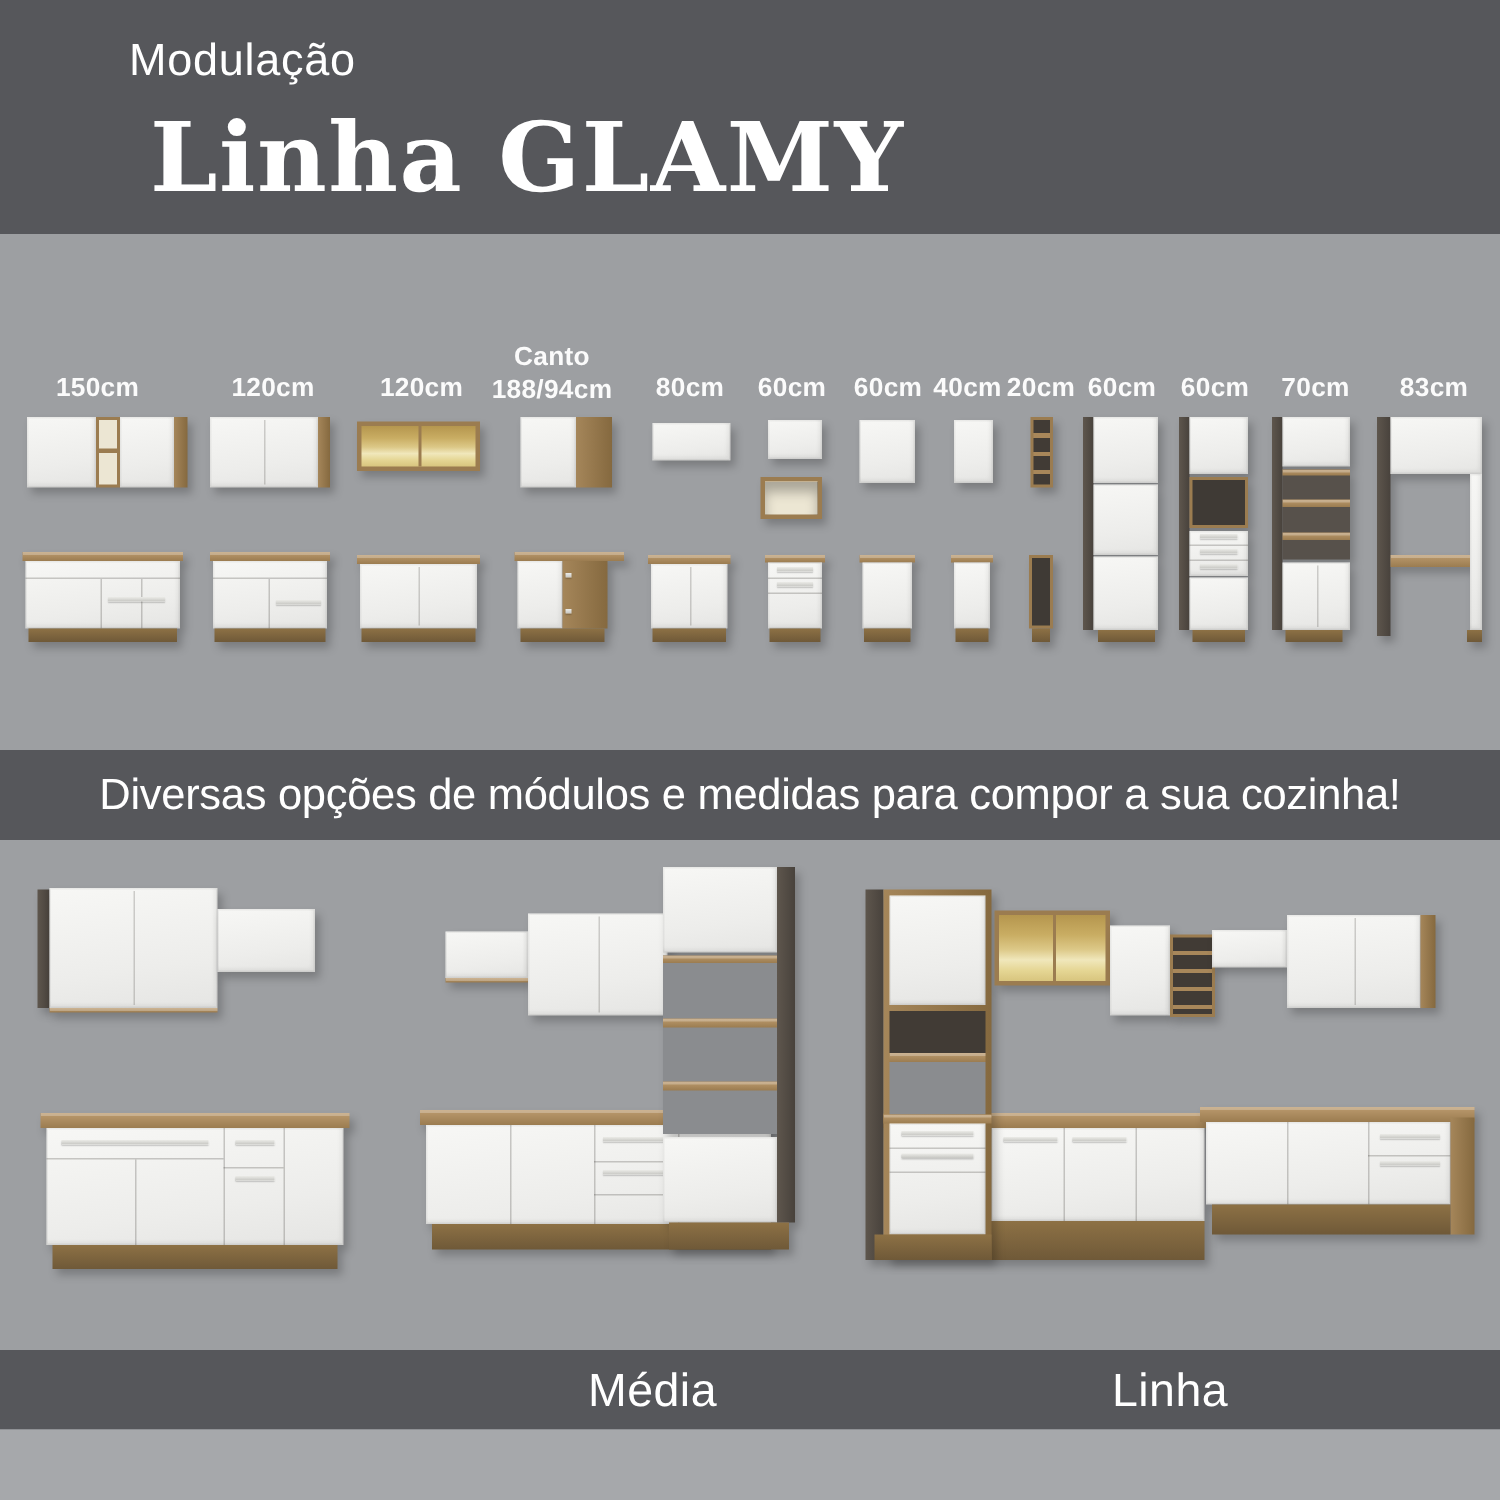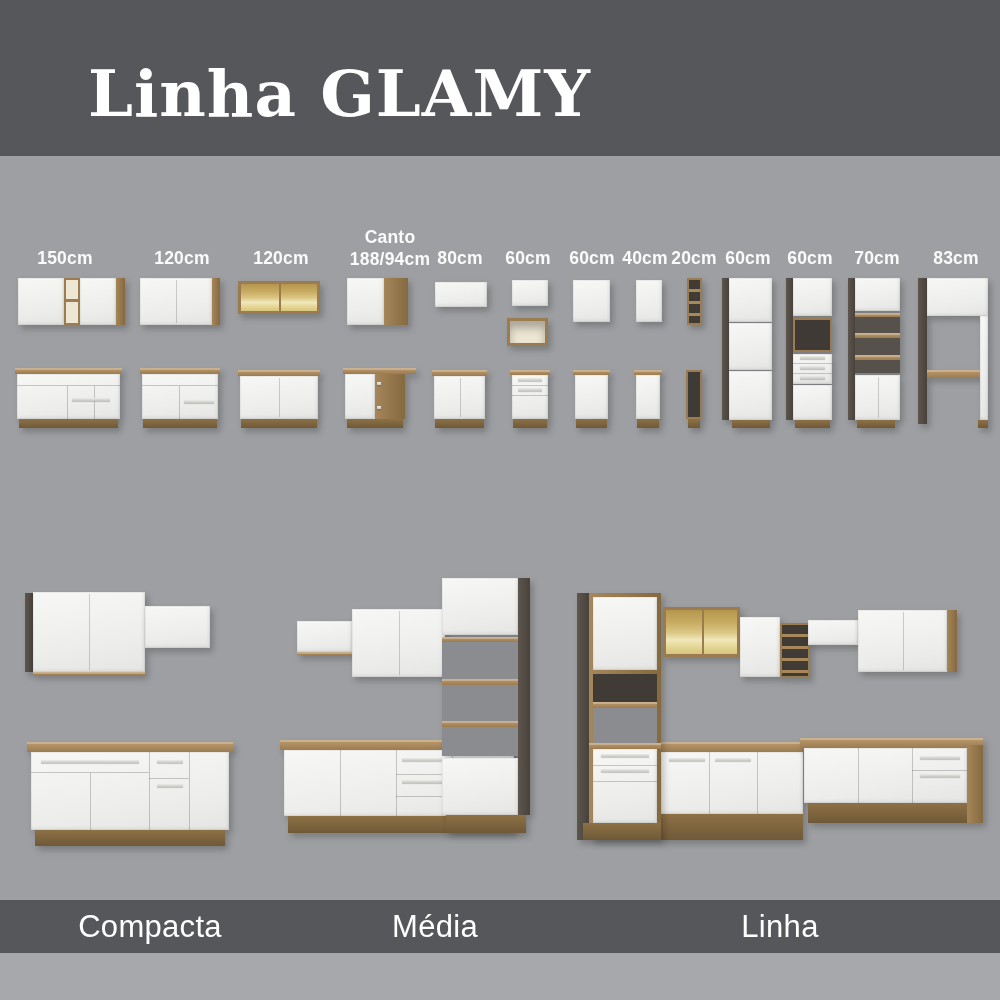--- a/index.html
+++ b/index.html
@@ -3,21 +3,21 @@
 <meta charset="utf-8">
 <style>
   html,body{margin:0;padding:0;background:#ffffff}
   *{box-sizing:border-box}
   .page{position:relative;width:1000px;height:1000px;overflow:hidden;background:#9d9fa2;
         font-family:"Liberation Sans",sans-serif}
 
   
   .hdr{position:absolute;left:0;top:0;width:1000px;height:156px;background:#56575b;color:#fff}
   .eyebrow{position:absolute;left:86px;top:24px;font-size:30px;font-weight:400;letter-spacing:.5px}
-  .title{position:absolute;left:84px;top:52px;margin:4px;font-family:"DejaVu Serif",serif;
+  .title{position:absolute;left:84px;top:52px;margin:16px;font-family:"DejaVu Serif",serif;
          font-weight:bold;font-size:64px;letter-spacing:1px}
   .band{position:absolute;left:0;width:1000px;background:#56575b;color:#fff;
         display:flex;align-items:center;justify-content:center}
   .banner{top:500px;height:60px;font-size:29px;letter-spacing:-.2px}
   .names{top:900px;height:53px}
   .strip{position:absolute;left:0;top:953px;width:1000px;height:47px;background:#a6a8ab}
   .modsec{position:absolute;left:0;top:156px;width:1000px;height:344px}
   .kitsec{position:absolute;left:0;top:560px;width:1000px;height:340px}
 
   .mlabel{position:absolute;top:92px;width:80px;text-align:center;font-size:17.5px;
@@ -59,29 +59,30 @@
   .shelf9::before{content:"";position:absolute;inset:2px;
       background:repeating-linear-gradient(180deg,#413b35 0 9px,#a8875a 9px 12px)}
   .shelves{position:absolute;background:#57514b}
 </style>
 </head>
 <body>
 
 <div class="page">
 
   <header class="hdr">
+    <div class="eyebrow">Modulação</div>
     <h1 class="title">Linha GLAMY</h1>
   </header>
 
   <section class="modsec">
 
     <div class="mlabel" style="left:25px">150cm</div>
     <div class="mlabel" style="left:142px">120cm</div>
     <div class="mlabel" style="left:241px">120cm</div>
-    <div class="mlabel two" style="left:342px"><span>Canto</span><br><span>188/94cm</span></div>
+    <div class="mlabel two" style="left:320px"><span>Canto</span><br><span>188/94cm</span></div>
     <div class="mlabel" style="left:420px">80cm</div>
     <div class="mlabel" style="left:488px">60cm</div>
     <div class="mlabel" style="left:552px">60cm</div>
     <div class="mlabel" style="left:605px">40cm</div>
     <div class="mlabel" style="left:654px">20cm</div>
     <div class="mlabel" style="left:708px">60cm</div>
     <div class="mlabel" style="left:770px">60cm</div>
     <div class="mlabel" style="left:837px">70cm</div>
     <div class="mlabel" style="left:916px">83cm</div>
 
@@ -228,20 +229,23 @@
 
     <div class="mod" style="left:918px;top:122px;width:70px;height:150px">
       <div class="dark" style="left:0;top:0;width:9px;height:146px"></div>
       <div class="door" style="left:9px;top:0;width:61px;height:38px"></div>
       <div class="door" style="left:62px;top:38px;width:8px;height:104px"></div>
       <div class="woodh" style="left:9px;top:92px;width:53px;height:8px"></div>
       <div class="woodp" style="left:60px;top:142px;width:10px;height:8px"></div>
     </div>
   </section>
 
+  <div class="band banner">
+    <span>Diversas opções de módulos e medidas para compor a sua cozinha!</span>
+  </div>
 
   <section class="kitsec">
 
     <div class="mod" style="left:25px;top:33px;width:8px;height:79px">
       <div class="dark" style="left:0;top:0;width:8px;height:79px"></div>
     </div>
     <div class="mod" style="left:33px;top:32px;width:112px;height:83px">
       <div class="door split-v" style="left:0;top:0;width:112px;height:80px"></div>
       <div class="woodh" style="left:0;top:80px;width:112px;height:3px"></div>
     </div>
@@ -345,19 +349,18 @@
     <div class="mod" style="left:808px;top:60px;width:50px;height:25px">
       <div class="door" style="left:0;top:0;width:50px;height:25px"></div>
     </div>
     <div class="mod" style="left:858px;top:50px;width:99px;height:62px">
       <div class="door split-v" style="left:0;top:0;width:89px;height:62px"></div>
       <div class="woodv" style="left:89px;top:0;width:10px;height:62px"></div>
     </div>
   </section>
 
   <div class="band names">
-    <div class="klabel" style="left:150px">Compacta</div>
     <div class="klabel" style="left:435px">Média</div>
     <div class="klabel" style="left:780px">Linha</div>
   </div>
 
   <div class="strip"></div>
 </div>
 
 </body></html>

